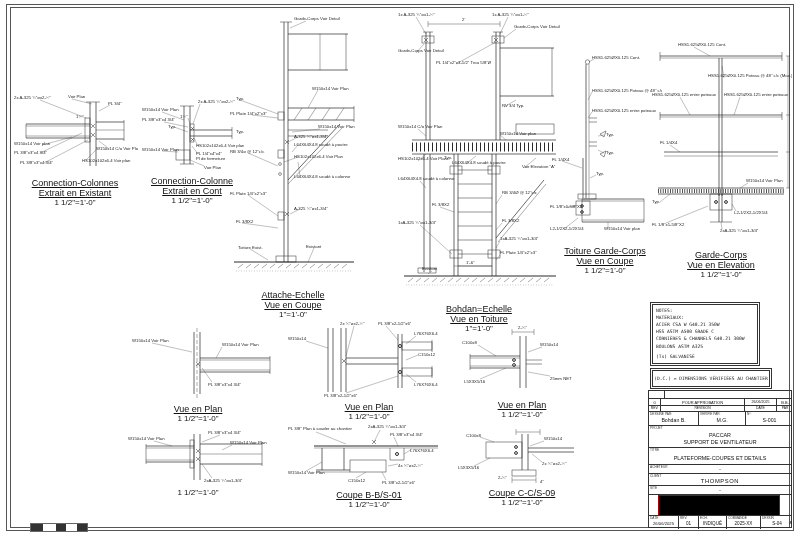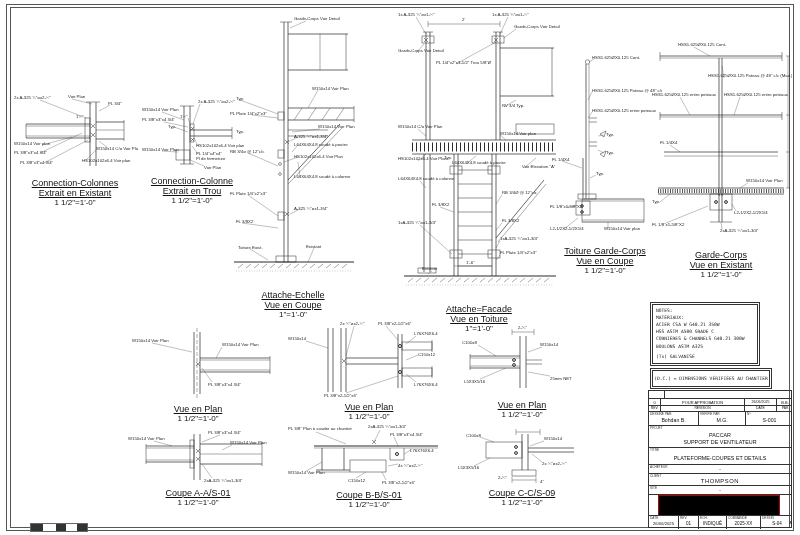--- a/index.html
+++ b/index.html
@@ -97,21 +97,21 @@
       <text class="co" x="28" y="34">Typ.</text>
       <text class="co" x="56" y="53">HS102x102x6.4 Voir plan</text>
       <text class="co" x="56" y="61">PL 1/4"x4"x4"</text>
       <text class="co" x="56" y="66">Pl de fermeture</text>
       <text class="co" x="2" y="57">W150x14 Voir Plan</text>
       <text class="co" x="64" y="75">Voir Plan</text>
       <text class="co" x="40" y="24">1½"</text>
     </svg>
     <div class="dtitle">
       <div class="t">Connection-Colonne</div>
-      <div class="t">Extrait en Trou</div>
+      <div class="t">Extrait en Cont</div>
       <div class="s">1 1/2"=1'-0"</div>
     </div>
   </div>
 
   <div class="detail" style="left:228px;top:12px;width:130px">
     <svg width="130" height="276" viewBox="0 0 130 276">
       <g class="art">
         <line class="w7" x1="56" y1="10" x2="56" y2="250"></line>
           <line class="w7" x1="60" y1="10" x2="60" y2="250"></line>
         <line class="w5" x1="52" y1="10" x2="64" y2="10"></line>
@@ -222,21 +222,21 @@
       <text class="co" x="36" y="198">FL 3/8X2</text>
       <text class="co" x="106" y="214">FL 3/8X2</text>
       <text class="co" x="2" y="216">1xA-325 ¾"øx1-3/4"</text>
       <text class="co" x="104" y="232">1xA-325 ¾"øx1-3/4"</text>
       <text class="co" x="104" y="246">FL Plate 1/4"x2"x3"</text>
       <text class="co" x="26" y="262">Existant</text>
       <text class="co" x="70" y="256">1'-6"</text>
       <text class="co" x="48" y="151">Typ.</text>
     </svg>
     <div class="dtitle">
-      <div class="t">Attache=Facade</div>
+      <div class="t">Bohdan=Echelle</div>
       <div class="t">Vue en Toiture</div>
       <div class="s">1"=1'-0"</div>
     </div>
   </div>
 
   <div class="detail" style="left:548px;top:48px;width:114px">
     <svg width="114" height="196" viewBox="0 0 114 196">
       <g class="art">
         <line class="w7" x1="38" y1="16" x2="38" y2="150"></line>
           <line class="w4" x1="41" y1="16" x2="41" y2="150"></line>
@@ -306,21 +306,21 @@
       <text class="co" x="74" y="60">HSS1.625ØX0.125 entre poteaux</text>
       <text class="co" x="10" y="108">FL 1/4X4</text>
       <text class="co" x="96" y="146">W150x14 Voir Plan</text>
       <text class="co" x="84" y="178">L2-1/2X2-1/2X1/4</text>
       <text class="co" x="70" y="196">2xA-325 ¾"øx1-3/4"</text>
       <text class="co" x="2" y="190">FL 1/8"x1-5/8"X2</text>
       <text class="co" x="2" y="167">Typ.</text>
     </svg>
     <div class="dtitle">
       <div class="t">Garde-Corps</div>
-      <div class="t">Vue en Existant</div>
+      <div class="t">Vue en Elevation</div>
       <div class="s">1 1/2"=1'-0"</div>
     </div>
   </div>
 
   <div class="detail" style="left:112px;top:322px;width:172px">
     <svg width="172" height="80" viewBox="0 0 172 80">
       <g class="art">
         <line class="w7" x1="82" y1="10" x2="82" y2="72"></line>
           <line class="w7" x1="88" y1="10" x2="88" y2="72"></line>
         <line class="w4" x1="85" y1="6" x2="85" y2="76" stroke-dasharray="4,2"></line>
@@ -422,21 +422,20 @@
         <rect class="w5" x="78" y="14" width="4" height="28"></rect>
         <path class="w5" d="M84,23 l4,4 M88,23 l-4,4 M84,31 l4,4 M88,31 l-4,4"></path>
         <path class="ld" d="M42,15 L60,20 M108,9 L90,16 M120,19 L110,24 M100,52 L90,38"></path>
       </g>
       <text class="co" x="16" y="14">W150x14 Voir Plan</text>
       <text class="co" x="96" y="8">PL 3/8"x3"x4 3/4"</text>
       <text class="co" x="118" y="18">W150x14 Voir Plan</text>
       <text class="co" x="92" y="56">2xA-325 ¾"øx1-3/4"</text>
     </svg>
     <div class="dtitle">
-      <div class="t">Coupe A-A/S-01</div>
       <div class="s">1 1/2"=1'-0"</div>
     </div>
   </div>
 
   <div class="detail" style="left:286px;top:422px;width:166px">
     <svg width="166" height="66" viewBox="0 0 166 66">
       <g class="art">
         <line class="w10" x1="28" y1="24" x2="152" y2="24"></line>
           <line class="w4" x1="28" y1="26" x2="152" y2="26"></line>
         <line class="w7" x1="36" y1="26" x2="36" y2="48"></line>

